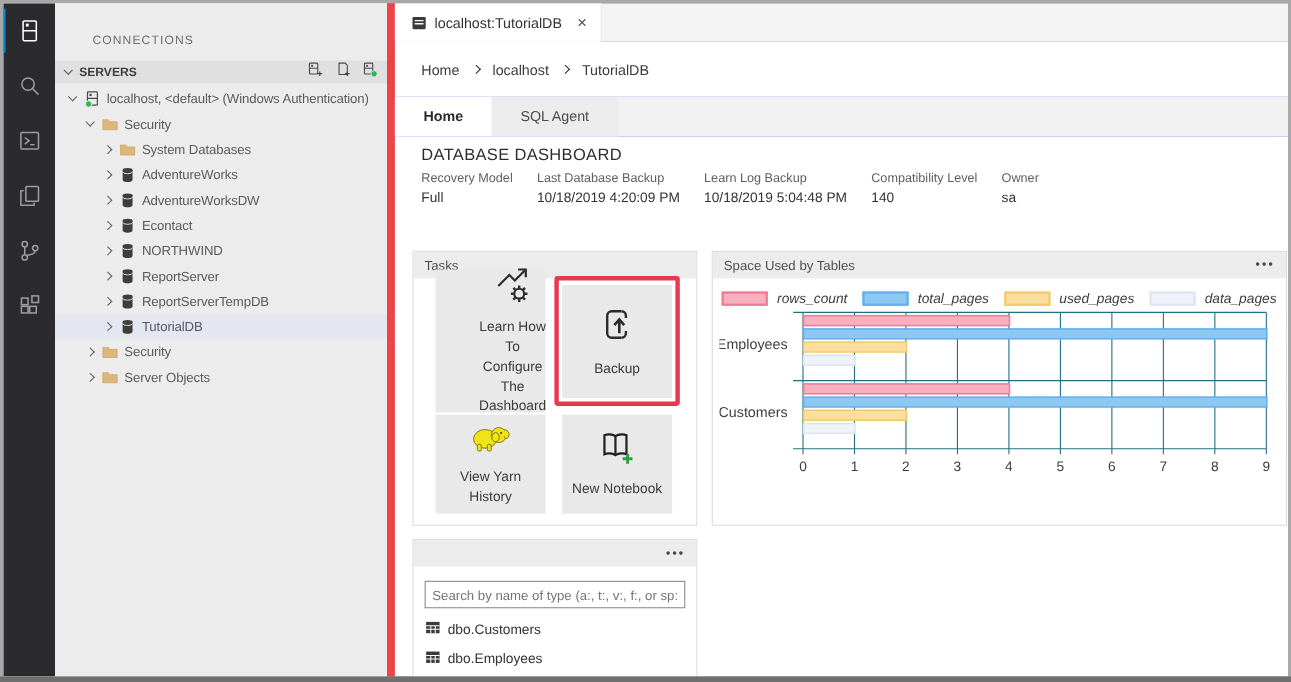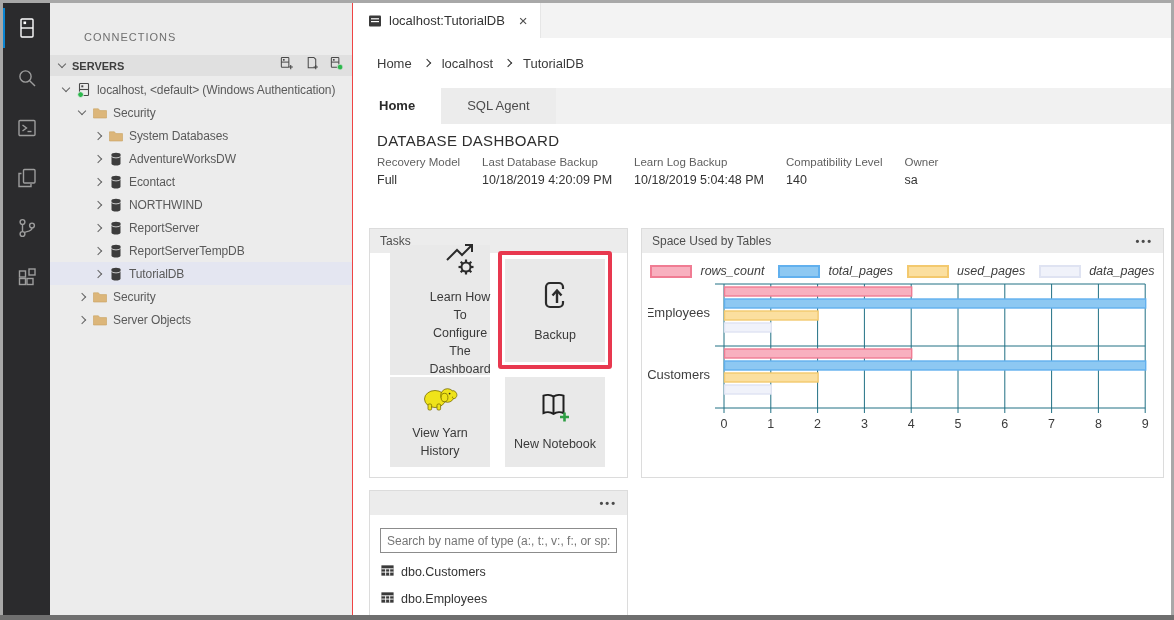--- a/index.html
+++ b/index.html
@@ -25,21 +25,21 @@
   .tree{padding-top:2px;}
   .tree-row{height:23px;display:flex;align-items:center;font-size:12px;color:#5a5a5a;white-space:nowrap;overflow:hidden;letter-spacing:-0.1px;cursor:pointer;}
   .tree-row.selected{background:#e4e6f1;}
   .chev{width:16px;height:16px;flex:none;position:relative;}
   .chev::after{content:"";position:absolute;left:5px;top:5px;width:5px;height:5px;border-right:1.4px solid #646464;border-bottom:1.4px solid #646464;transform:rotate(-45deg);}
   .chev.down::after{transform:rotate(45deg);top:3px;}
   .t-icon{width:16px;height:16px;flex:none;margin:0 5px 0 2px;position:relative;}
   .t-icon svg{width:16px;height:16px;}
 
   
-  .editor{position:absolute;left:349px;top:0;right:0;bottom:0;background:#6d28d9;border-left:1px solid #ef4444;}
+  .editor{position:absolute;left:349px;top:0;right:0;bottom:0;background:#6d28d9;border-left:7px solid #ef4444;}
   .tabbar{height:35px;background:#f3f3f3;display:flex;}
   .tab{background:#fff;display:flex;align-items:center;padding:0 12px;font-size:13px;color:#333;border-right:1px solid #e6e6e6;cursor:pointer;}
   .tab .t-icon{margin-right:6px;}
   .tab-close{margin-left:14px;color:#4d4d4d;font-size:15px;cursor:pointer;}
   .breadcrumb-bar{height:50px;background:#fff;display:flex;align-items:center;padding-left:24px;font-size:13px;color:#3b3b3b;}
   .crumb{cursor:pointer;}
   .bc-sep{width:6px;height:6px;border-right:1.8px solid #2f2f2f;border-top:1.8px solid #2f2f2f;transform:rotate(45deg);margin:0 12px;}
   .pagetabs{height:36px;background:#f1f1f1;display:flex;}
   .pagetab{padding:0 26px;line-height:36px;font-size:13px;color:#4c4c4c;background:#ececec;cursor:pointer;}
   .pagetab.active{background:#fff;font-weight:bold;color:#2b2b2b;}
@@ -175,20 +175,29 @@
                 <path d="M1.5 13 V3.8 h4.9 l1.4 1.8 h6.7 V13 Z" fill="#dcb67a" stroke="#c9a261" stroke-width="0.6"></path>
               </svg></span>
             <span>Security</span>
           </div>
           <div class="tree-row" style="padding-left: 40px;">
             <span class="chev"></span>
             <span class="t-icon"><svg viewBox="0 0 16 16">
                 <path d="M1.5 13 V3.8 h4.9 l1.4 1.8 h6.7 V13 Z" fill="#dcb67a" stroke="#c9a261" stroke-width="0.6"></path>
               </svg></span>
             <span>System Databases</span>
+          </div>
+          <div class="tree-row" style="padding-left: 40px;">
+            <span class="chev"></span>
+            <span class="t-icon"><svg viewBox="0 0 16 16">
+                <path d="M3.5 3.6 v8.8 c0 1.3 2 2.1 4.5 2.1 s4.5 -0.8 4.5 -2.1 V3.6" fill="#3d3d3d"></path>
+                <ellipse cx="8" cy="3.6" rx="4.5" ry="1.8" fill="#3d3d3d"></ellipse>
+                <path d="M3.5 5.1 a4.5 1.8 0 0 0 9 0" stroke="#ececec" fill="none" stroke-width="0.8"></path>
+              </svg></span>
+            <span>AdventureWorks</span>
           </div>
           <div class="tree-row" style="padding-left: 40px;">
             <span class="chev"></span>
             <span class="t-icon"><svg viewBox="0 0 16 16">
                 <path d="M3.5 3.6 v8.8 c0 1.3 2 2.1 4.5 2.1 s4.5 -0.8 4.5 -2.1 V3.6" fill="#3d3d3d"></path>
                 <ellipse cx="8" cy="3.6" rx="4.5" ry="1.8" fill="#3d3d3d"></ellipse>
                 <path d="M3.5 5.1 a4.5 1.8 0 0 0 9 0" stroke="#ececec" fill="none" stroke-width="0.8"></path>
               </svg></span>
             <span>AdventureWorksDW</span>
           </div>

